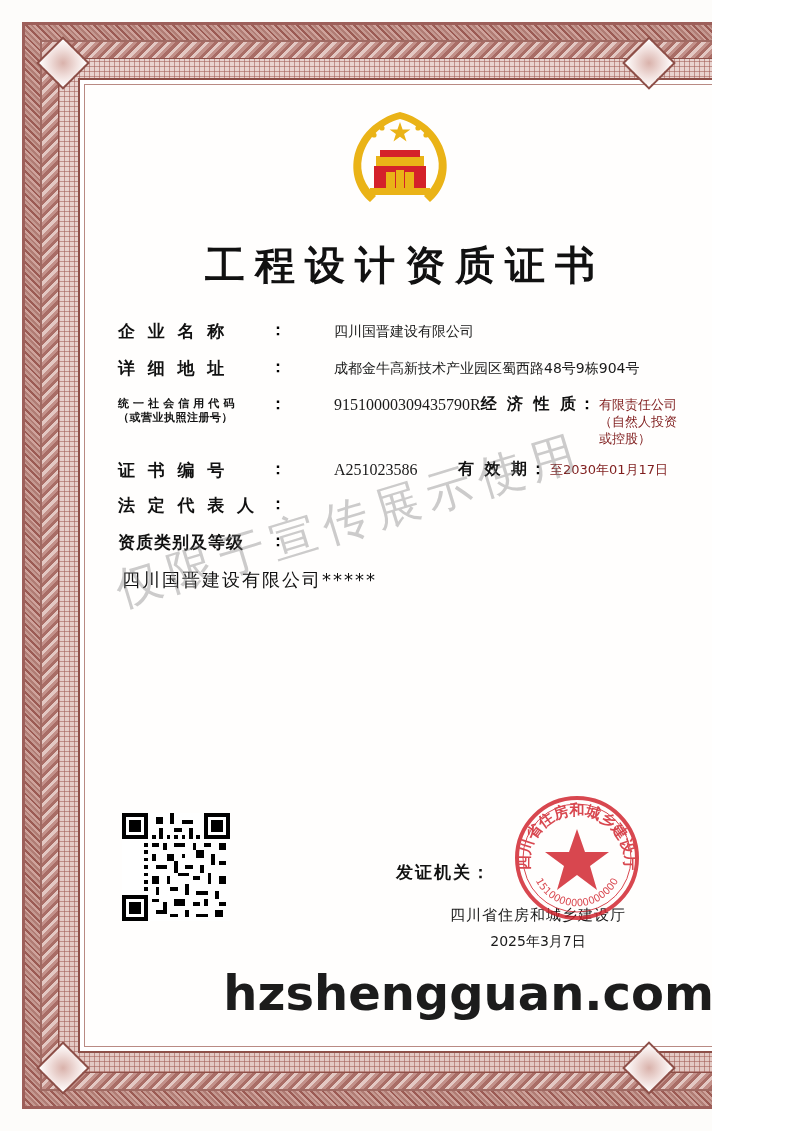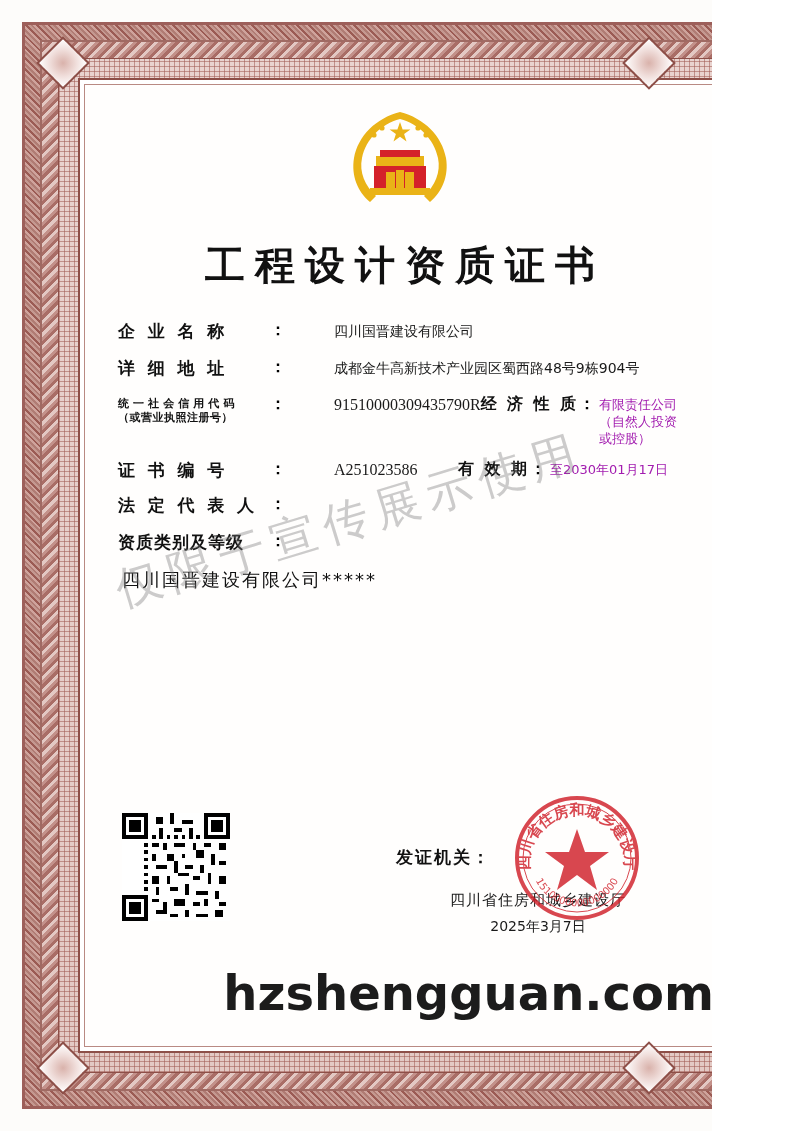--- a/index.html
+++ b/index.html
@@ -177,21 +177,21 @@
     font-weight: bold;
     letter-spacing: 3px;
     white-space: nowrap;
     color: #111;
   }
   .val2 {
     font-size: 13px;
     line-height: 17px;
     padding-top: 2px;
     padding-left: 4px;
-    color: #a21caf;
+    color: #7f1d1d;
     font-family: "DejaVu Sans", "Liberation Sans", sans-serif;
   }
   .qual-line {
     margin-top: 6px;
     font-size: 18px;
     letter-spacing: 2px;
     color: #111;
     padding-left: 4px;
     font-family: "DejaVu Sans", "Liberation Sans", sans-serif;
   }
@@ -219,21 +219,21 @@
     bottom: 118px;
     width: 108px;
     height: 108px;
     background: #fff;
   }
 
   
   .issuer {
     position: absolute;
     right: 22px;
-    bottom: 103px;
+    bottom: 88px;
     width: 300px;
     text-align: center;
     margin-top: 16px;
   }
   .issuer-line1 {
     font-size: 17px;
     font-weight: bold;
     letter-spacing: 2px;
     color: #111;
     text-align: left;

